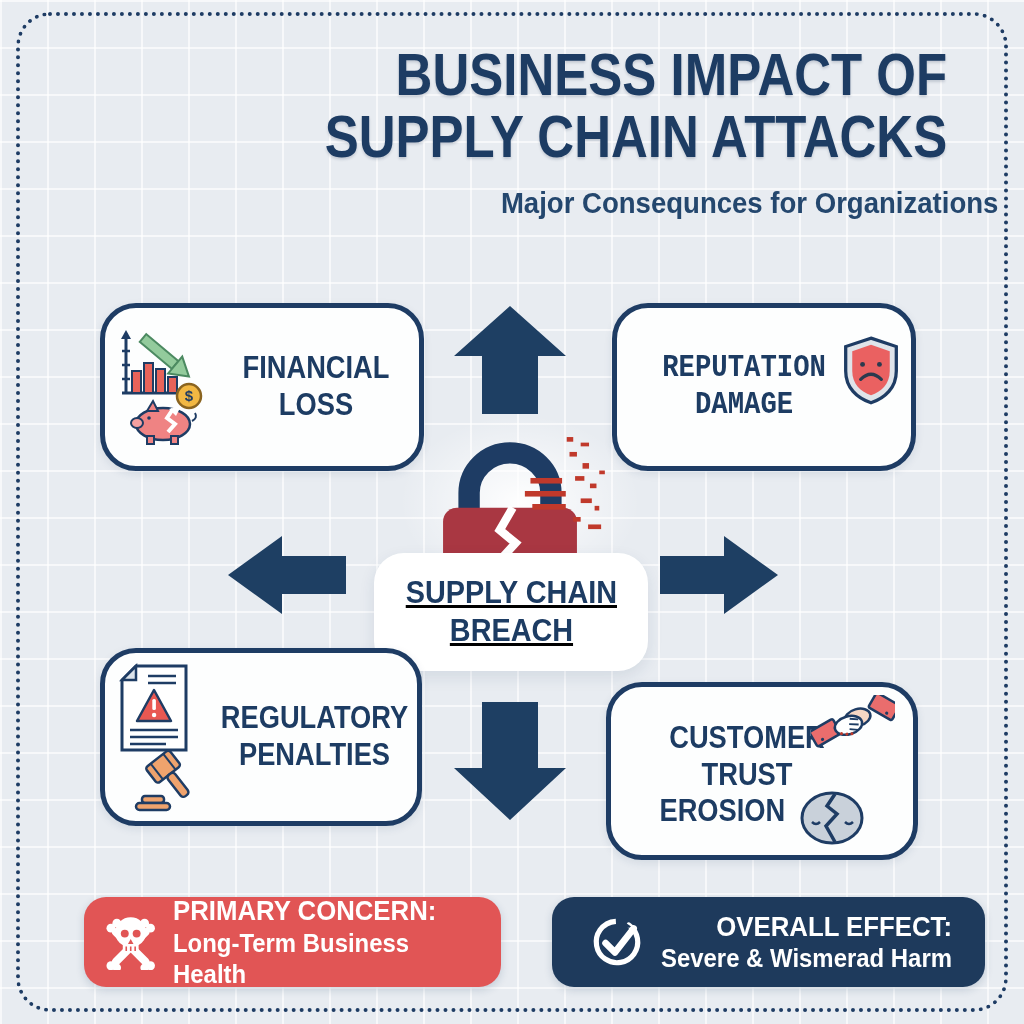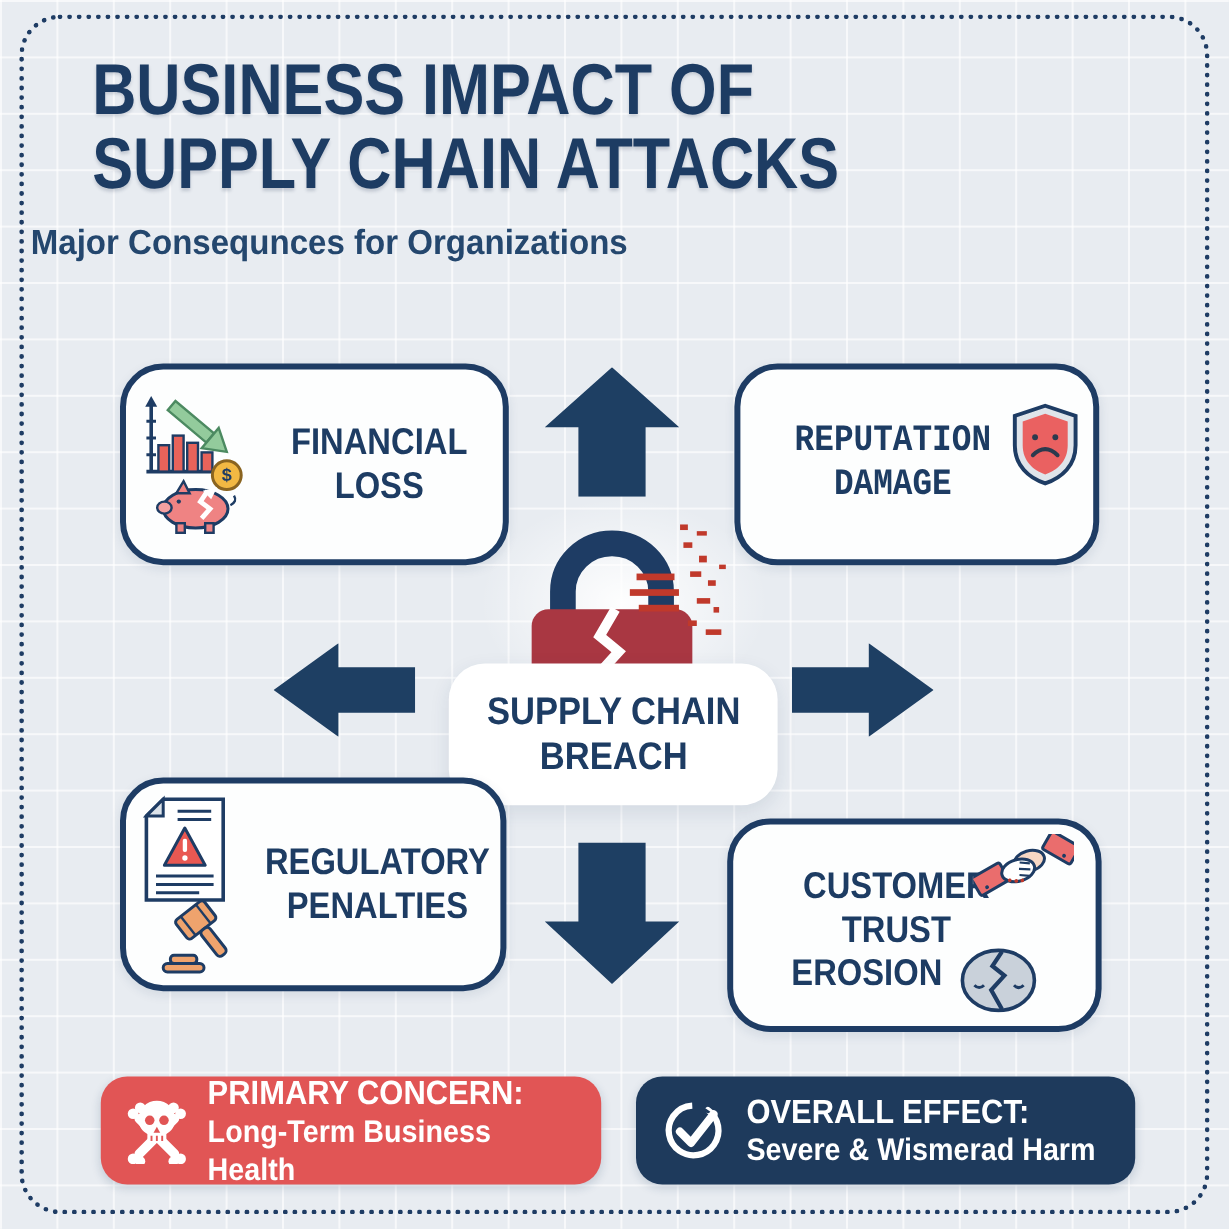--- a/index.html
+++ b/index.html
@@ -10,21 +10,21 @@
     background-image:
       linear-gradient(to right, rgba(255,255,255,.65) 2px, transparent 2px),
       linear-gradient(to bottom, rgba(255,255,255,.65) 2px, transparent 2px);
     background-size:47px 47px;
   }
   .frame{
     position:absolute;left:16px;top:12px;right:16px;bottom:12px;
     border:4px dotted #1e3c64;border-radius:34px;pointer-events:none;
   }
   
-  .header{position:absolute;top:44px;left:0;width:100%;text-align:left;color:#1d3c63;}
+  .header{position:absolute;top:44px;left:0;width:100%;text-align:right;color:#1d3c63;}
   .title-line{
     font-size:60px;font-weight:700;line-height:1.04;letter-spacing:0;
     transform:scaleX(.85);transform-origin:center;
     text-shadow:0 2px 3px rgba(20,40,70,.18);
   }
   .subtitle{
     margin-top:18px;font-size:29px;font-weight:600;color:#24476e;
     transform:scaleX(.95);transform-origin:center;
   }
   
@@ -50,30 +50,30 @@
   
   #lock-glow{
     position:absolute;left:400px;top:415px;width:240px;height:175px;border-radius:50%;
     background:radial-gradient(closest-side, rgba(255,255,255,.95), rgba(255,255,255,0));
   }
   #lock{position:absolute;left:404px;top:424px;}
   
   .center-node{
     position:absolute;left:374px;top:553px;width:274px;height:118px;border-radius:30px;
     background:#ffffff;box-shadow:0 6px 16px rgba(30,60,100,.10);
-    display:flex;flex-direction:column;align-items:center;justify-content:center;
+    display:flex;flex-direction:column;align-items:center;justify-content:center;text-decoration:underline;
   }
   .center-node .box-label{font-size:32px;transform:scaleX(.9);}
   
   .banner{
     position:absolute;top:897px;height:90px;border-radius:22px;color:#fff;
     display:flex;align-items:center;gap:16px;box-shadow:0 3px 8px rgba(30,60,100,.18);
   }
   #banner-primary{left:84px;width:397px;background:#e15555;padding-left:20px;}
-  #banner-overall{left:530px;width:396px;background:#1e3a5c;padding-left:20px;}
+  #banner-overall{left:552px;width:396px;background:#1e3a5c;padding-left:37px;text-align:right;}
   .banner-text{display:flex;flex-direction:column;justify-content:center;}
   .banner-title{font-size:28px;font-weight:700;line-height:1.2;transform:scaleX(.92);transform-origin:left;}
   .banner-sub{font-size:26px;font-weight:700;line-height:1.2;transform:scaleX(.92);transform-origin:left;}
 </style>
 </head>
 <body>
 
 <div class="frame"></div>
 
 <div class="header">

